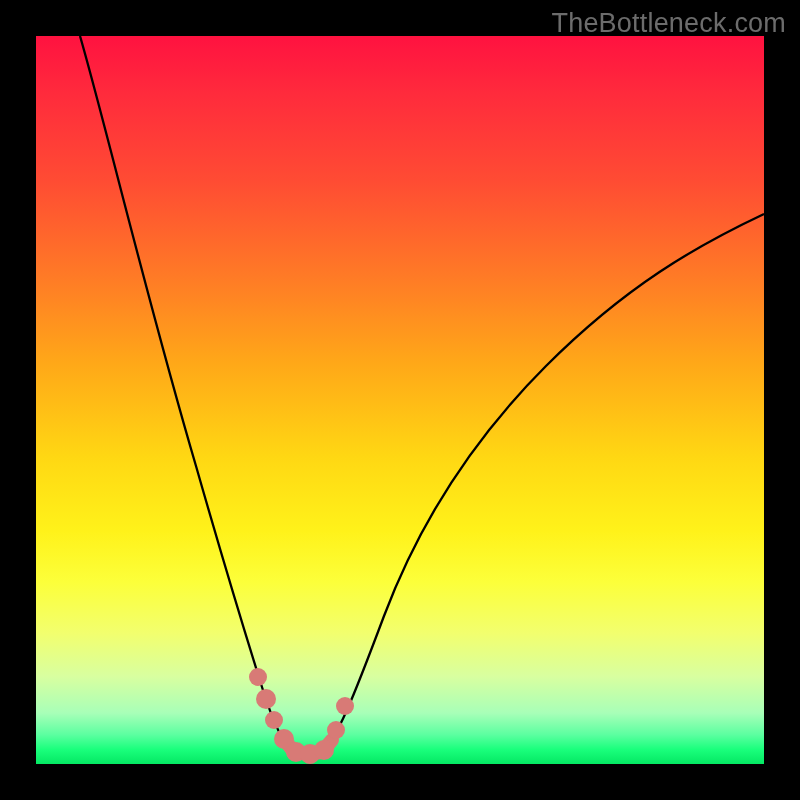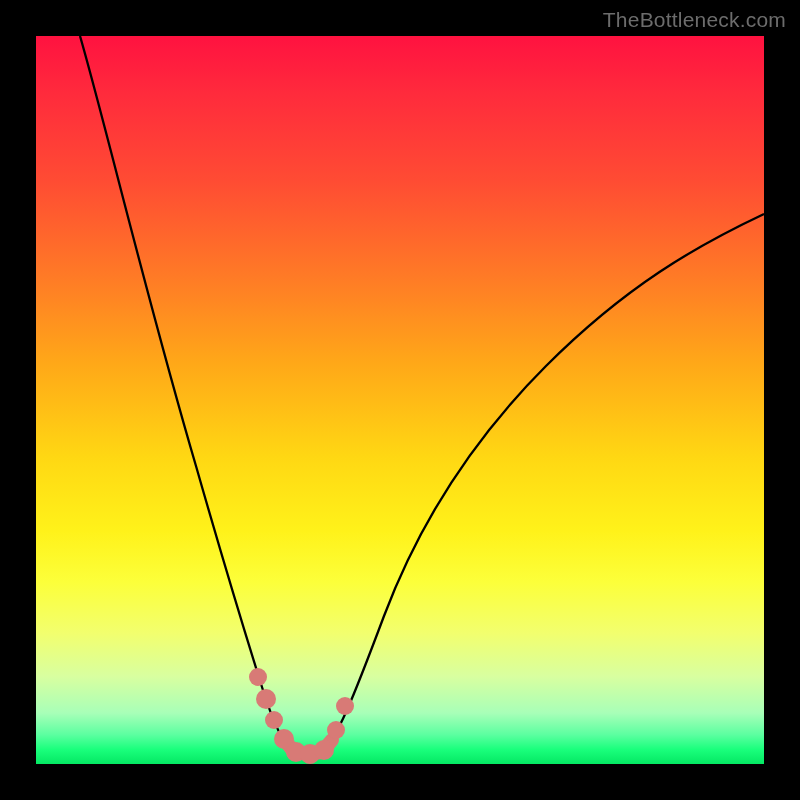--- a/index.html
+++ b/index.html
@@ -46,21 +46,21 @@
       #5bffa0 96%,
       #1aff7c 98%,
       #04e863 100%
     );
   }
   .watermark {
     position: absolute;
     top: 8px;
     right: 14px;
     color: #6c6c6c;
-    font-size: 21px;
+    font-size: 27px;
     letter-spacing: 0.2px;
     user-select: none;
   }
   svg.curves {
     position: absolute;
     inset: 0;
   }
   .curve {
     fill: none;
     stroke: #000;

